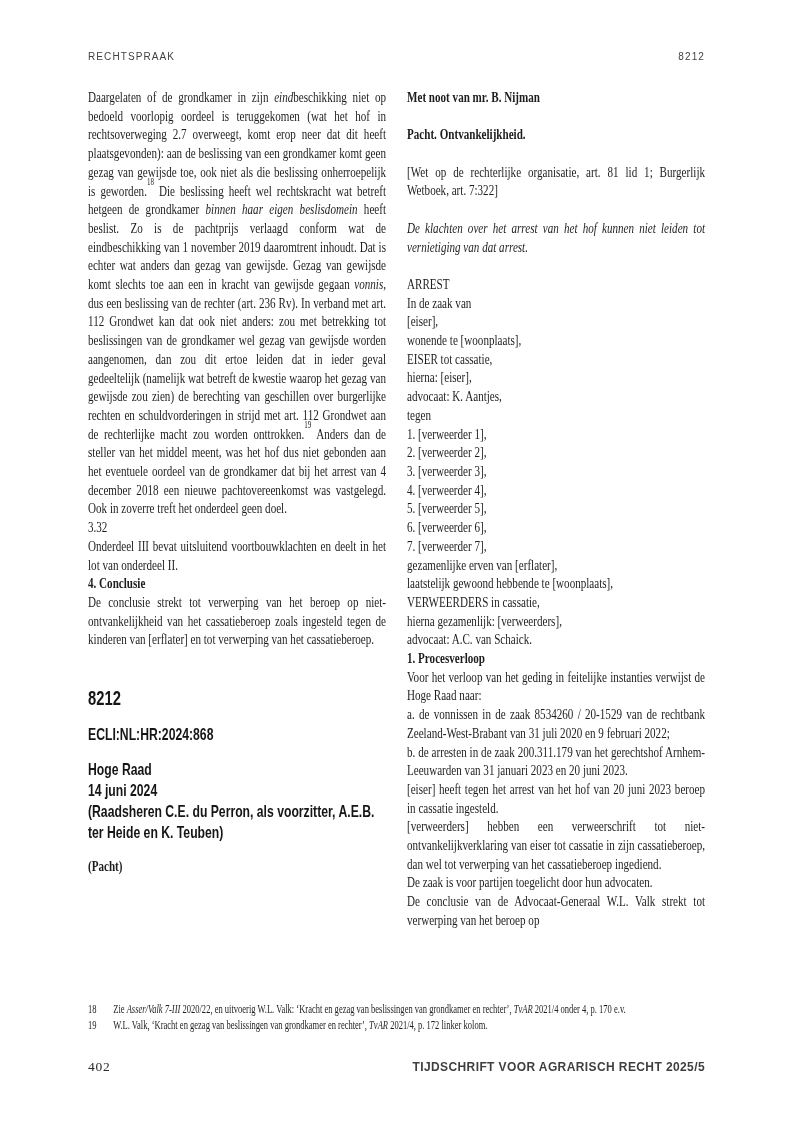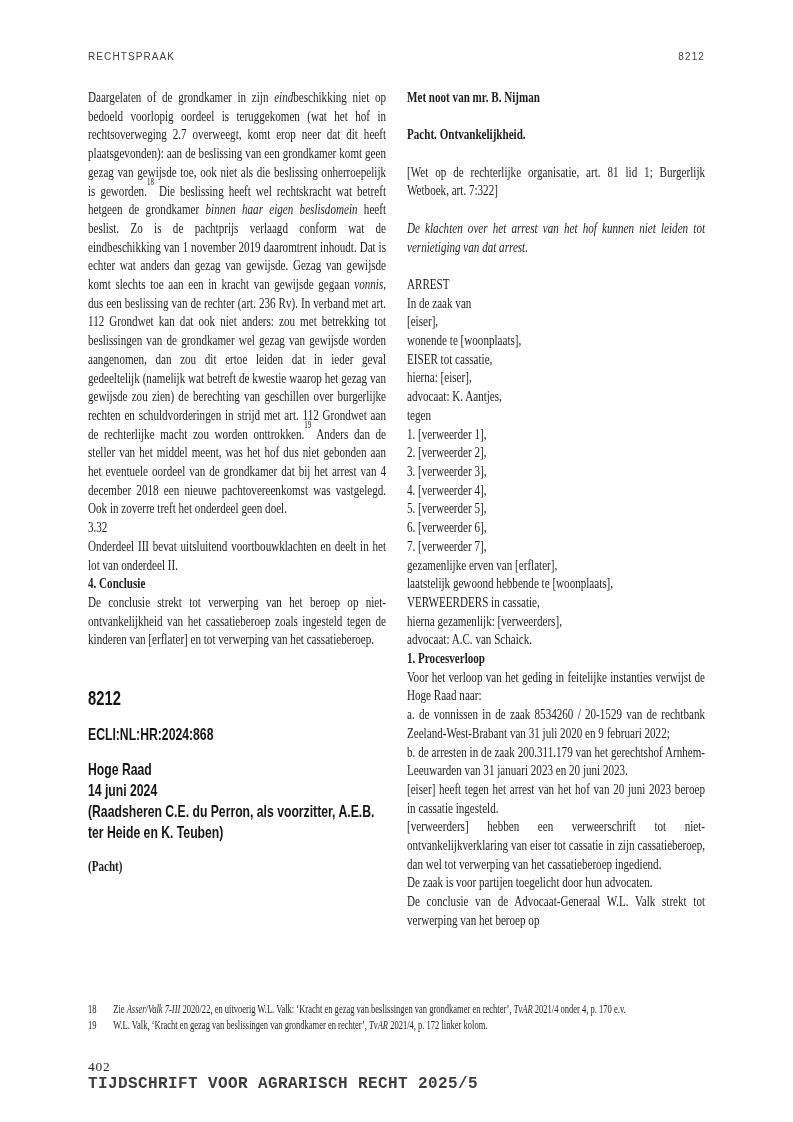--- a/index.html
+++ b/index.html
@@ -53,27 +53,27 @@
   .footnotes{ position:absolute; left:88px; top:1002px; width:622px; }
   .fnscale{ width:840px; transform:scaleX(0.7405); transform-origin:0 0;
     font-size:11.5px; line-height:15.5px; }
   .fn{ display:flex; }
   .fn-num{ flex:0 0 34px; }
   .fn-text{ flex:1; text-align:justify; }
 
   
   .page-footer{
     position:absolute; top:1059px; left:88px; right:88px;
-    display:flex; justify-content:space-between; align-items:baseline;flex-direction:column;
+    display:flex; justify-content:space-between; align-items:baseline;
   }
   .folio{ font-size:13.5px; letter-spacing:0.8px; color:#2a2a2a;
     font-family:"Liberation Serif", serif; }
   .journal{
-    font-family:Liberation Mono, monospace; font-weight:bold;
-    font-size:16px; letter-spacing:0.4px; color:var(--muted);
+    font-family:Liberation Sans, sans-serif; font-weight:bold;
+    font-size:12px; letter-spacing:0.4px; color:var(--muted);
   }
 </style>
 </head>
 <body style="background: rgb(255, 255, 255); color: rgb(29, 29, 29);">
 
 <div class="page">
 
   <header class="running-head">
     <span>RECHTSPRAAK</span>
     <span>8212</span>

